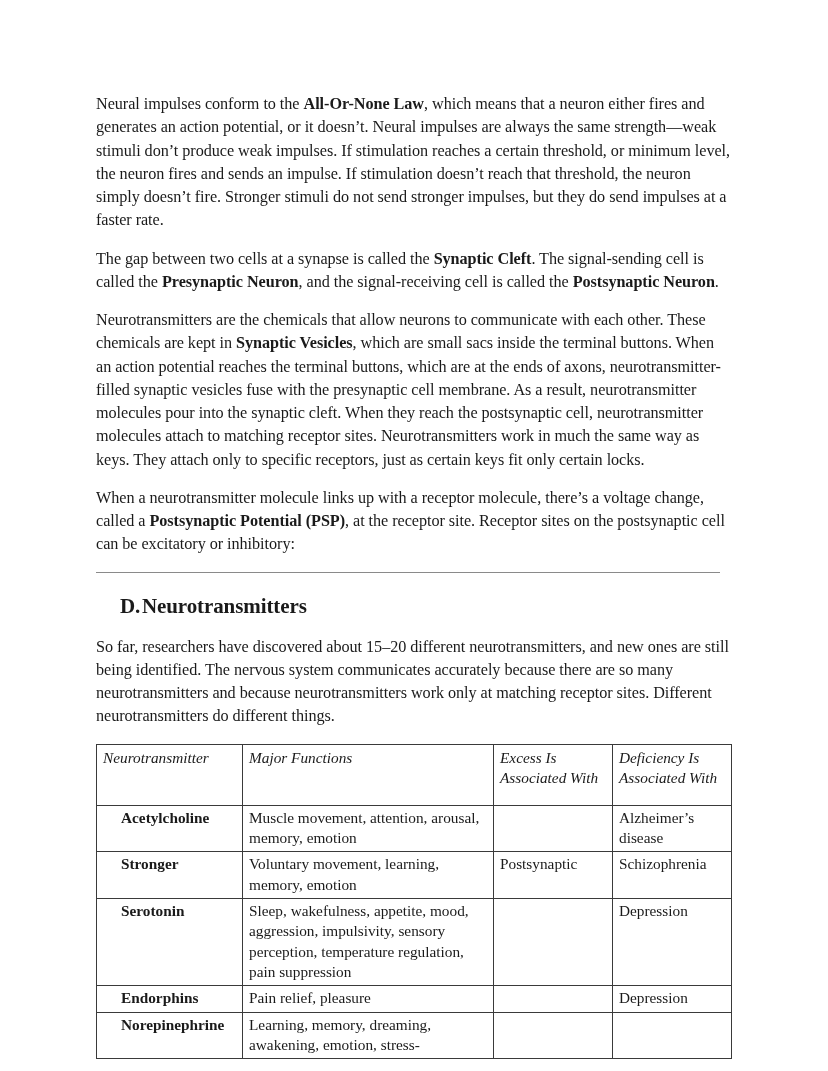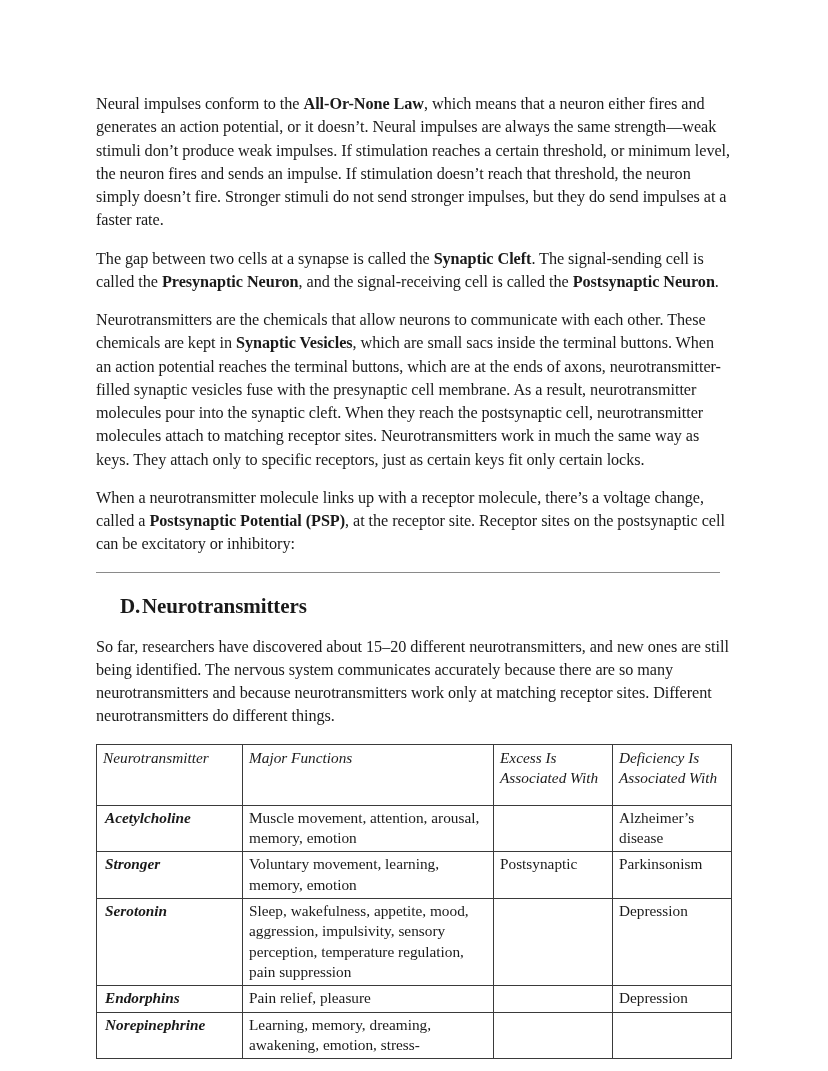--- a/index.html
+++ b/index.html
@@ -90,22 +90,21 @@
     font-weight: normal;
     font-style: italic;
     text-align: left;
     padding-top: 3px;
   }
   table.nt-table th.left-head {
     text-align: left;
   }
   table.nt-table td.name-cell {
     font-weight: bold;
-    padding-left: 8px;
-    font-style: italic;
+    padding-left: 24px;
   }
   col.c1 { width: 146px; }
   col.c2 { width: 251px; }
   col.c3 { width: 119px; }
   col.c4 { width: 119px; }
 
   .hdr-row th { height: 54px; }
 </style>
 </head>
 <body>
@@ -146,21 +145,21 @@
         <tr>
           <td class="name-cell">Acetylcholine</td>
           <td>Muscle movement, attention, arousal, memory, emotion</td>
           <td></td>
           <td>Alzheimer’s disease</td>
         </tr>
         <tr>
           <td class="name-cell">Stronger</td>
           <td>Voluntary movement, learning, memory, emotion</td>
           <td>Postsynaptic</td>
-          <td>Parkinsonism</td>
+          <td>Schizophrenia</td>
         </tr>
         <tr>
           <td class="name-cell">Serotonin</td>
           <td>Sleep, wakefulness, appetite, mood, aggression, impulsivity, sensory perception, temperature regulation, pain suppression</td>
           <td></td>
           <td>Depression</td>
         </tr>
         <tr>
           <td class="name-cell">Endorphins</td>
           <td>Pain relief, pleasure</td>

